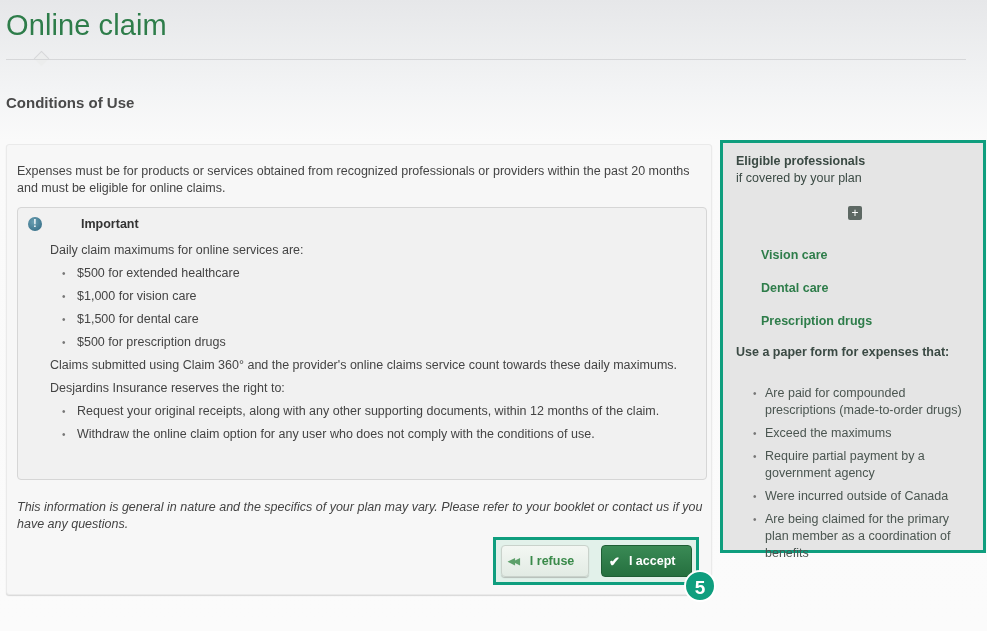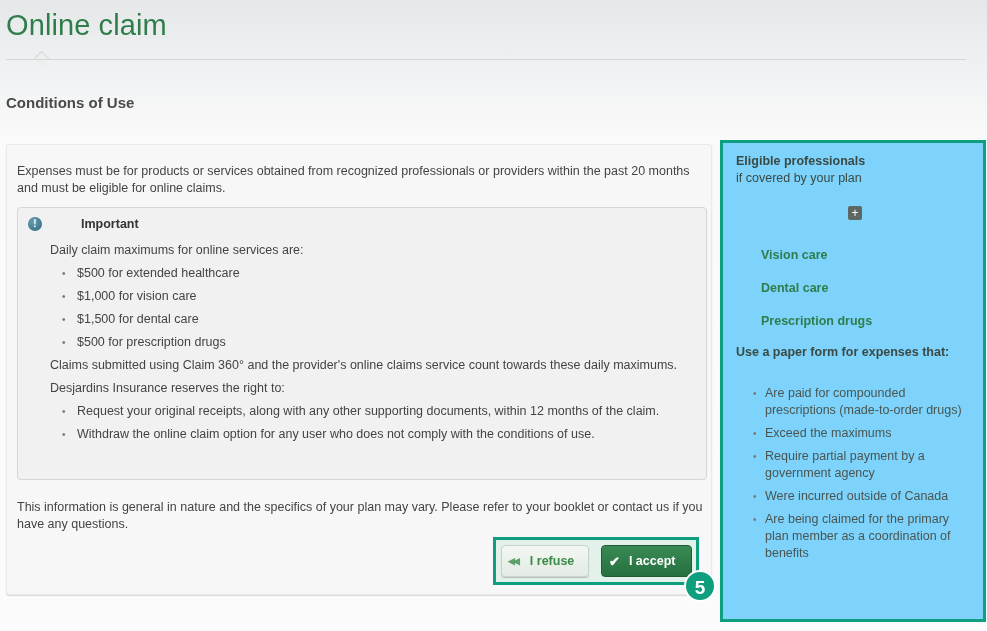--- a/index.html
+++ b/index.html
@@ -49,21 +49,21 @@
       margin-right: 7px;
     }
     .important-title { font-size: 12.5px; font-weight: bold; color: #333; padding-left: 32px; }
     .imp-body { position: absolute; left: 32px; top: 34px; width: 650px; font-size: 12.5px; color: #444; line-height: 17px; }
     .imp-body p { margin-bottom: 6px; }
     .imp-body ul { list-style: none; margin-left: 12px; margin-bottom: 6px; }
     .imp-body ul li { margin-bottom: 6px; position: relative; padding-left: 15px; }
     .imp-body ul li::before { content: "\2022"; position: absolute; left: 0; color: #777; font-size: 10px; }
     .footer-text {
       position: absolute; left: 10px; top: 354px; width: 690px;
-      font-size: 12.5px; line-height: 17px; color: #444;
+      font-size: 12.5px; line-height: 17px; color: #444; font-style: italic;
     }
     
     .btn-highlight {
       position: absolute; left: 493px; top: 537px; width: 206px; height: 48px;
       border: 3px solid #0f9e7e; background: #e2f1ea;
     }
     .btn-refuse {
       position: absolute; left: 501px; top: 545px; width: 88px; height: 32px;
       background: linear-gradient(#f3f7f3, #e2ebe4); border: 1px solid #c9d2cb; border-radius: 4px;
       box-shadow: 0 1px 1px #b5bdb7;
@@ -78,22 +78,22 @@
       display: flex; align-items: center; padding-left: 7px; cursor: pointer;
     }
     .btn-accept .ico { margin-right: 9px; font-size: 13px; }
     .step-badge {
       position: absolute; left: 684px; top: 570px; width: 32px; height: 32px; border-radius: 50%;
       background: #0f9e7e; color: #fff; font-weight: bold; font-size: 19px; text-align: center; line-height: 32px;
       border: 2px solid #fff;
     }
     
     .side-panel {
-      position: absolute; left: 720px; top: 140px; width: 266px; height: 482px;
-      border: 3px solid #0f9e7e; background: #7dd3fc;
+      position: absolute; left: 720px; top: 140px; width: 266px; height: 413px;
+      border: 3px solid #0f9e7e; background: #e5e5e5;
     }
     .side-title { position: absolute; left: 13px; top: 11px; font-size: 12.5px; font-weight: bold; color: #3b4a44; }
     .side-sub { position: absolute; left: 13px; top: 28px; font-size: 12.5px; color: #3b4a44; }
     .prof-link {
       position: absolute; left: 38px; font-size: 12.5px; font-weight: bold; color: #2e7d4a;
       line-height: 17px; cursor: pointer;
     }
     .plus-icon {
       position: absolute; left: 125px; top: 63px; width: 14px; height: 14px;
       background: #5d6863; color: #fff; border-radius: 2px; font-size: 12px; line-height: 14px; text-align: center;

